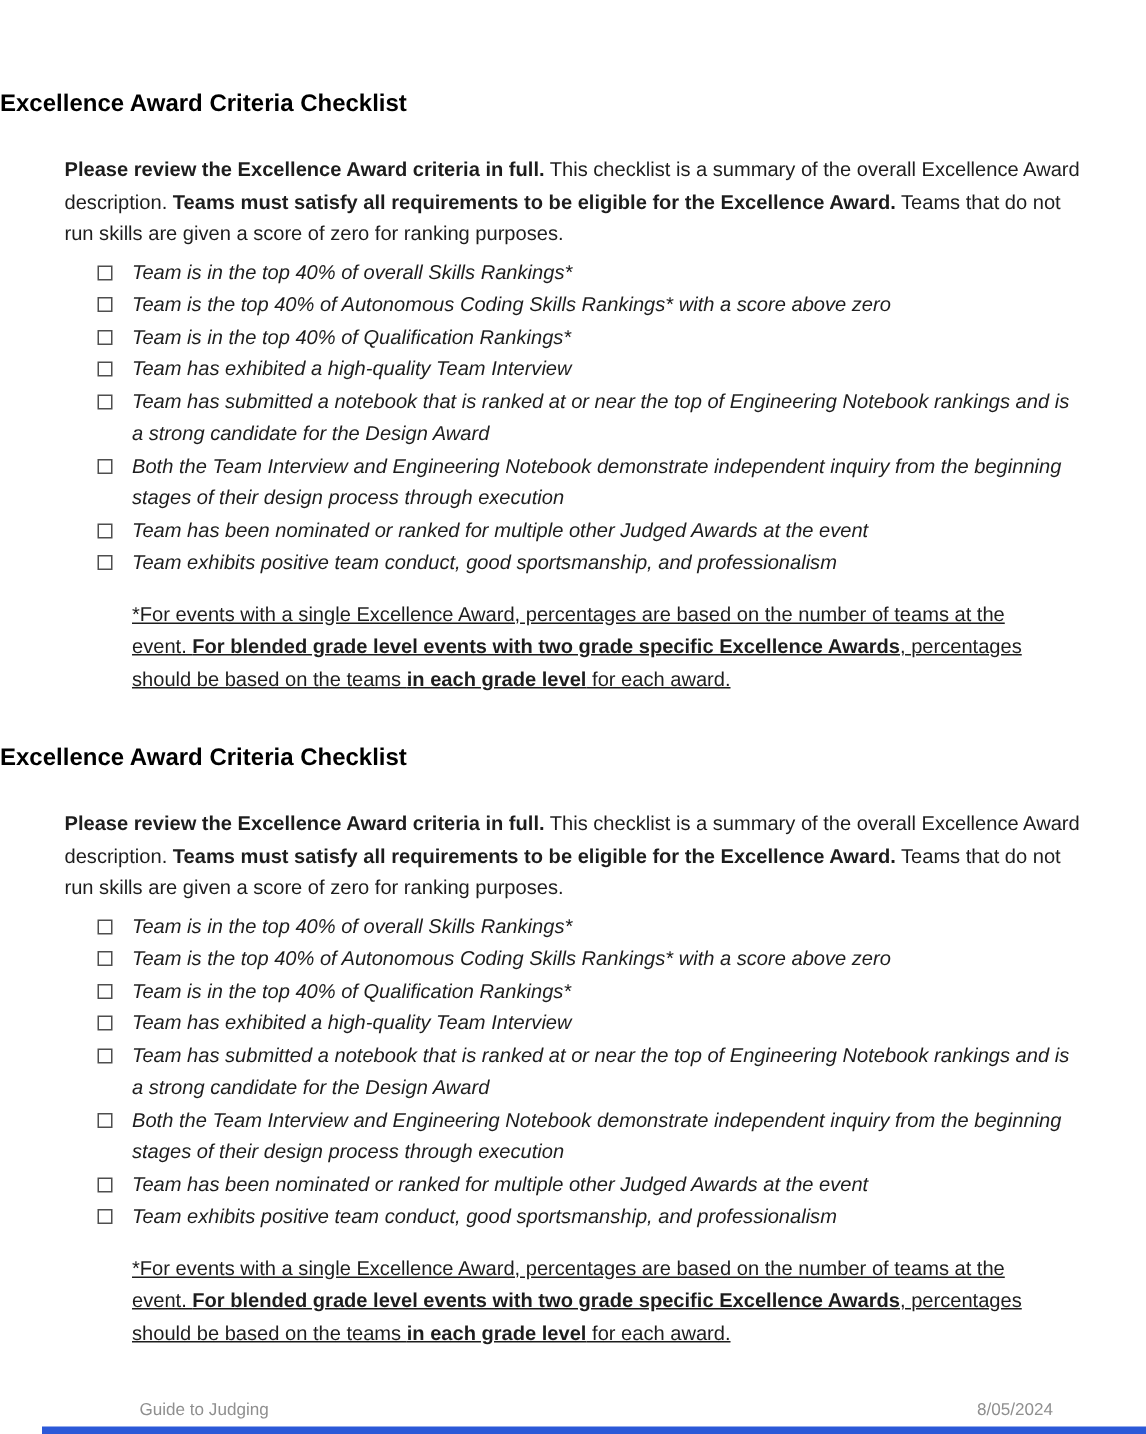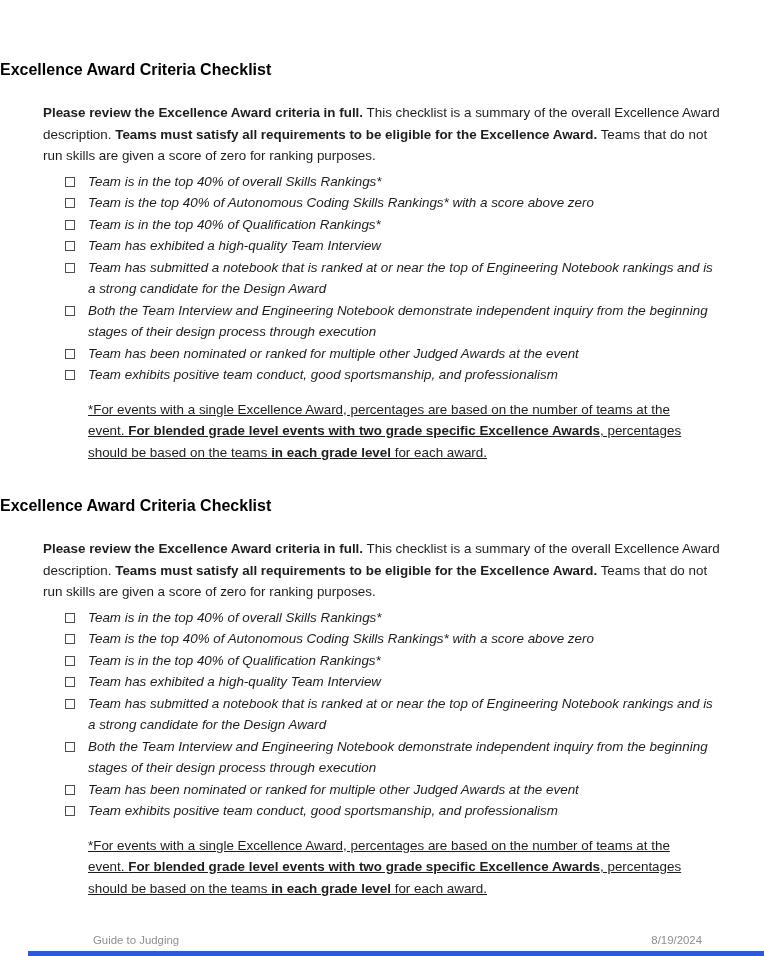--- a/index.html
+++ b/index.html
@@ -82,16 +82,16 @@
       <li><span class="checkbox"></span><span>Team has submitted a notebook that is ranked at or near the top of Engineering Notebook rankings and is a strong candidate for the Design Award</span></li>
       <li><span class="checkbox"></span><span>Both the Team Interview and Engineering Notebook demonstrate independent inquiry from the beginning stages of their design process through execution</span></li>
       <li><span class="checkbox"></span><span>Team has been nominated or ranked for multiple other Judged Awards at the event</span></li>
       <li><span class="checkbox"></span><span>Team exhibits positive team conduct, good sportsmanship, and professionalism</span></li>
     </ul>
   <p class="footnote"><span class="">*For events with a single Excellence Award, percentages are based on the number of teams at the event. </span><span class="b">For blended grade level events with two grade specific Excellence Awards</span><span class="">, percentages should be based on the teams </span><span class="b">in each grade level</span><span class=""> for each award.</span></p>
 </section>
 
 <div class="footer" style="color: rgb(143, 143, 143);">
   <span>Guide to Judging</span>
-  <span>8/19/2024</span>
+  <span>8/05/2024</span>
 </div>
 
 <div class="bottom-bar" style="background: rgb(43, 89, 216);"></div>
 
 </body></html>

